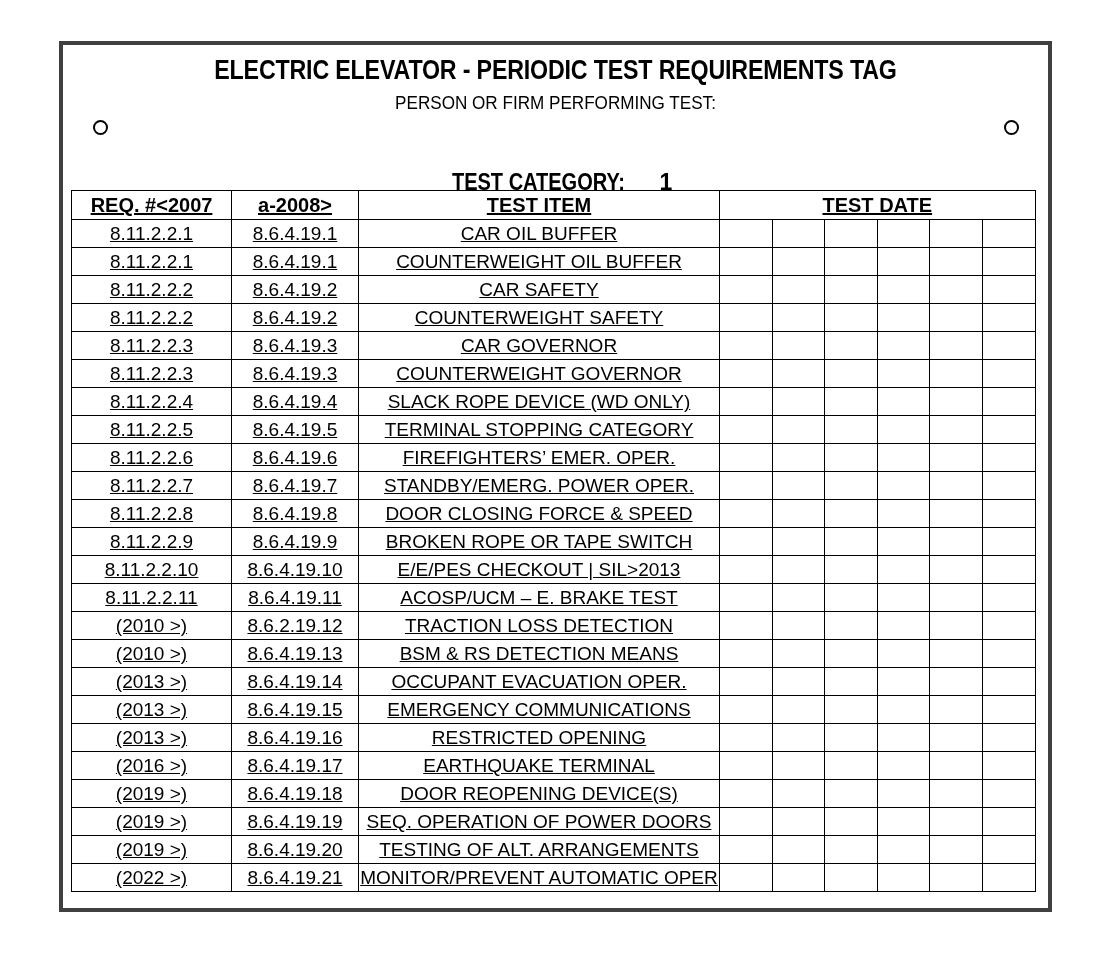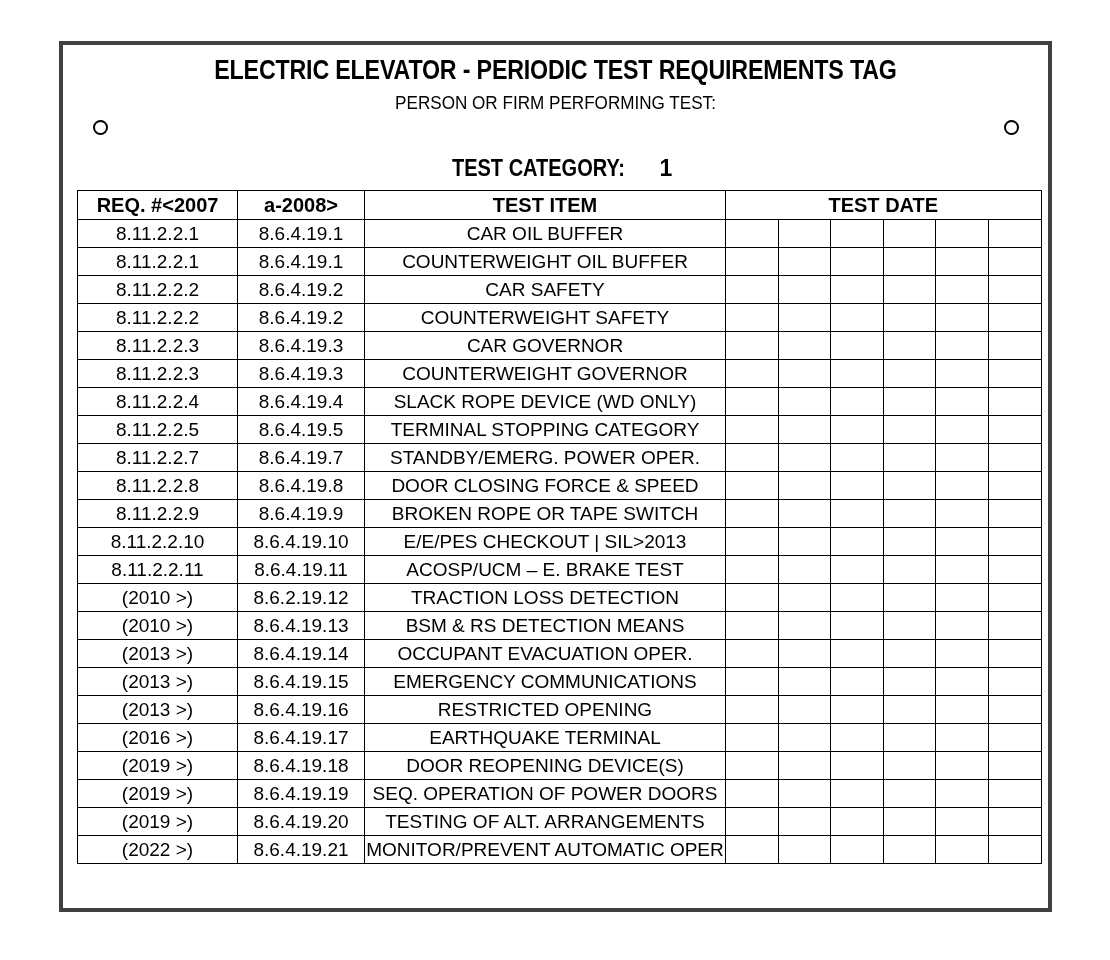--- a/index.html
+++ b/index.html
@@ -71,21 +71,21 @@
     border: 2.5px solid #000;
     border-radius: 50%;
     box-sizing: border-box;
   }
   .punch-hole.left  { left: 30px; }
   .punch-hole.right { left: 941px; }
 
   .category-line {
     position: absolute;
     left: 0;
-    top: 110px;
+    top: 124px;
     width: 100%;
     text-align: center;
     white-space: nowrap;
   }
   .category-label {
     font-family: "Liberation Sans Narrow", "Liberation Sans", sans-serif;
     font-weight: bold;
     font-size: 23px;
     transform: scaleX(0.87);
     transform-origin: center;
@@ -95,25 +95,26 @@
     font-family: "Liberation Sans", sans-serif;
     font-weight: bold;
     font-size: 23px;
     display: inline-block;
     margin-left: 22px;
   }
 
   
   #test-table {
     position: absolute;
-    left: 14px;
+    left: 8px;
     top: 145px;
     width: 964px;
     border-collapse: collapse;
     table-layout: fixed;
+    text-decoration: underline;
   }
   #test-table th,
   #test-table td {
     border: 1.6px solid #000000;
     height: 27px;
     padding: 0;
     font-size: 19px;
     font-weight: normal;
     line-height: 27px;
     overflow: hidden;
@@ -274,20 +275,31 @@
           <td class="cell-a">8.6.4.19.5</td>
           <td class="cell-item">TERMINAL STOPPING CATEGORY</td>
           <td class="cell-date"></td>
           <td class="cell-date"></td>
           <td class="cell-date"></td>
           <td class="cell-date"></td>
           <td class="cell-date"></td>
           <td class="cell-date"></td>
         </tr>
         <tr>
+          <td class="cell-req">8.11.2.2.6</td>
+          <td class="cell-a">8.6.4.19.6</td>
+          <td class="cell-item">FIREFIGHTERS’ EMER. OPER.</td>
+          <td class="cell-date"></td>
+          <td class="cell-date"></td>
+          <td class="cell-date"></td>
+          <td class="cell-date"></td>
+          <td class="cell-date"></td>
+          <td class="cell-date"></td>
+        </tr>
+        <tr>
           <td class="cell-req">8.11.2.2.7</td>
           <td class="cell-a">8.6.4.19.7</td>
           <td class="cell-item">STANDBY/EMERG. POWER OPER.</td>
           <td class="cell-date"></td>
           <td class="cell-date"></td>
           <td class="cell-date"></td>
           <td class="cell-date"></td>
           <td class="cell-date"></td>
           <td class="cell-date"></td>
         </tr>

